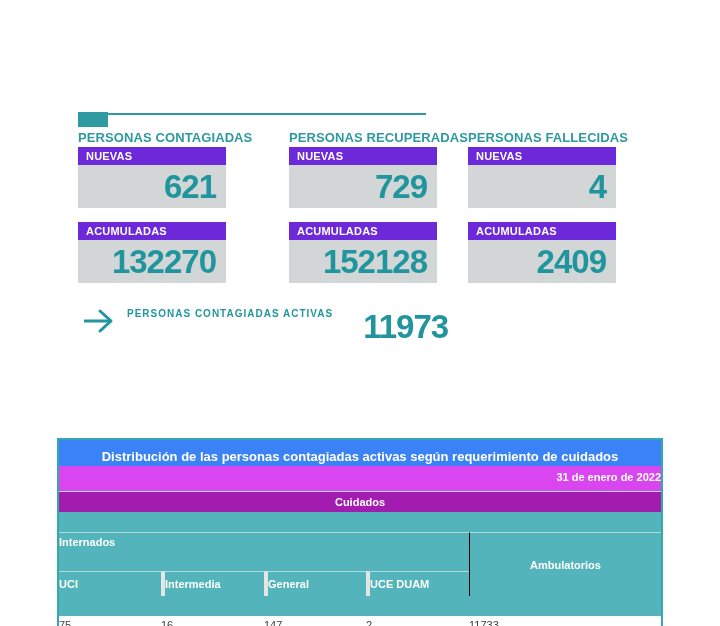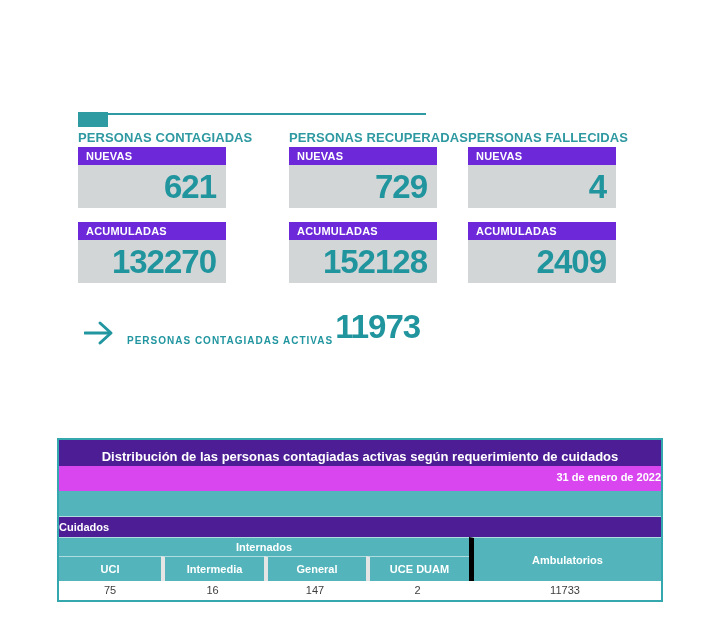--- a/index.html
+++ b/index.html
@@ -18,39 +18,39 @@
   .section-label{font-size:13px;font-weight:bold;color:#2e99a1;letter-spacing:.1px;height:17px;white-space:nowrap;}
   .stat-card{width:100%;}
   .stat-card .hdr{height:18px;line-height:18px;background:#6d28d9;color:#ffffff;
     font-size:11px;font-weight:bold;padding-left:8px;box-sizing:border-box;letter-spacing:.2px;}
   .stat-card .body{height:43px;background:#d3d6d7;text-align:right;padding-right:10px;box-sizing:border-box;}
   .stat-card .val{font-size:33px;font-weight:bold;color:#21959e;line-height:44px;letter-spacing:-1px;}
   .card-gap{height:14px;}
 
   
   .kpi-row{position:absolute;left:84px;top:305px;height:44px;display:flex;align-items:center;}
-  .kpi-group{display:flex;align-items:flex-end;}
+  .kpi-group{display:flex;align-items:flex-start;}
   .kpi-arrow{flex:0 0 auto;width:30px;height:26px;margin-right:13px;color:#2196a0;}
   .kpi-label{font-size:10px;font-weight:bold;color:#2196a0;letter-spacing:1px;white-space:nowrap;}
-  .kpi-value{font-size:33px;font-weight:bold;color:#21959e;letter-spacing:-1px;margin-left:2px;white-space:nowrap;}
+  .kpi-value{font-size:33px;font-weight:bold;color:#21959e;letter-spacing:-1px;margin-left:30px;white-space:nowrap;}
   .kpi-group.g2{margin-left:26px;}
 
   
   .care-table{position:absolute;left:57px;top:438px;width:606px;box-sizing:border-box;
     border:2px solid #35a7ae;background:#53b5bb;}
-  .t-title{background:#4c1d95;color:#ffffff;font-size:13px;font-weight:bold;text-align:center;
+  .t-title{background:#3b82f6;color:#ffffff;font-size:13px;font-weight:bold;text-align:center;
     padding:9px 6px 2px 6px;}
   .t-date{background:#d946ef;color:#ffffff;font-size:11px;font-weight:bold;text-align:right;
     padding:5px 0 8px 0;}
-  .t-group{background:#4c1d95;border-top:1px solid #aedcdf;color:#ffffff;font-size:11px;
-    font-weight:bold;text-align:left;padding:4px 0;margin-top:25px;}
+  .t-group{background:#a21caf;border-top:1px solid #aedcdf;color:#ffffff;font-size:11px;
+    font-weight:bold;text-align:center;padding:4px 0;}
   .t-grid{display:grid;grid-template-columns:102px 103px 102px 103px auto;}
-  .cell{background:#53b5bb;color:#ffffff;font-size:11px;font-weight:bold;text-align:center;box-sizing:border-box;}
+  .cell{background:#53b5bb;color:#ffffff;font-size:11px;font-weight:bold;box-sizing:border-box;margin-top:20px;}
   .cell.internados{grid-column:1 / 5;border-top:1px solid #aedcdf;padding:3px 0;}
-  .cell.ambulatorios{grid-column:5;grid-row:1 / 3;border-top:1px solid #aedcdf;border-left:5px solid #000000;
+  .cell.ambulatorios{grid-column:5;grid-row:1 / 3;border-top:1px solid #aedcdf;border-left:1px solid #000000;
     display:flex;align-items:center;justify-content:center;}
   .cell.colhdr{border-top:1px solid #aedcdf;padding:6px 0;}
   .cell.colhdr + .cell.colhdr{border-left:4px solid #e5e5e5;}
   .cell.dataval{background:#ffffff;color:#3e3e3e;font-weight:normal;font-size:11px;padding:3px 0 4px 0;}
 </style>
 </head>
 <body>
 
 <div id="canvas">
 

